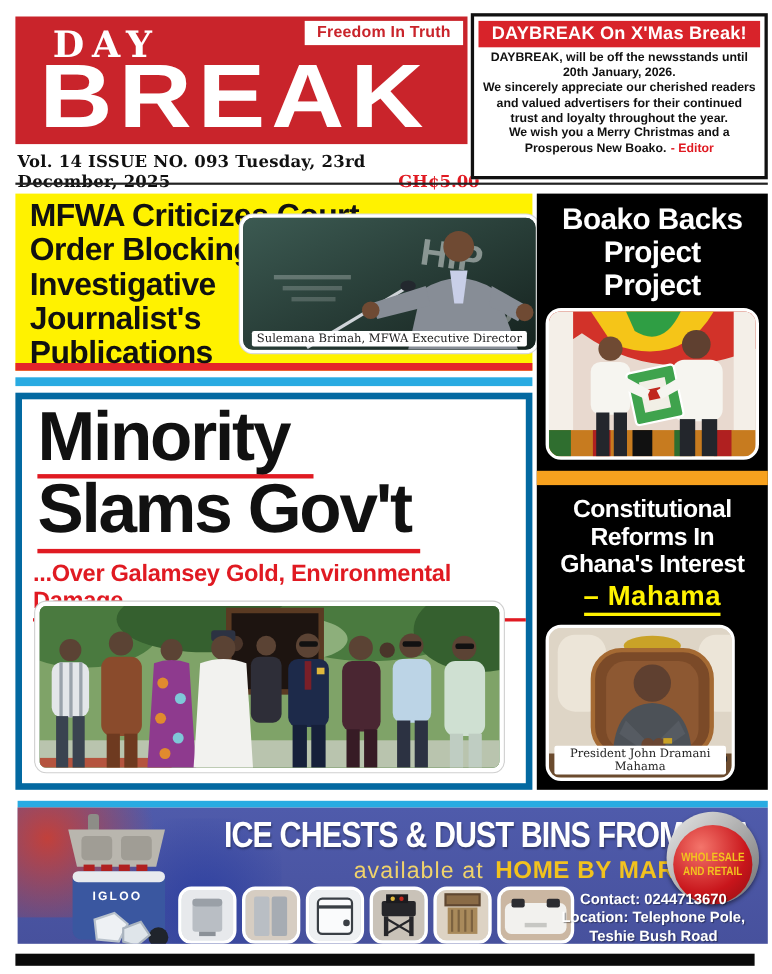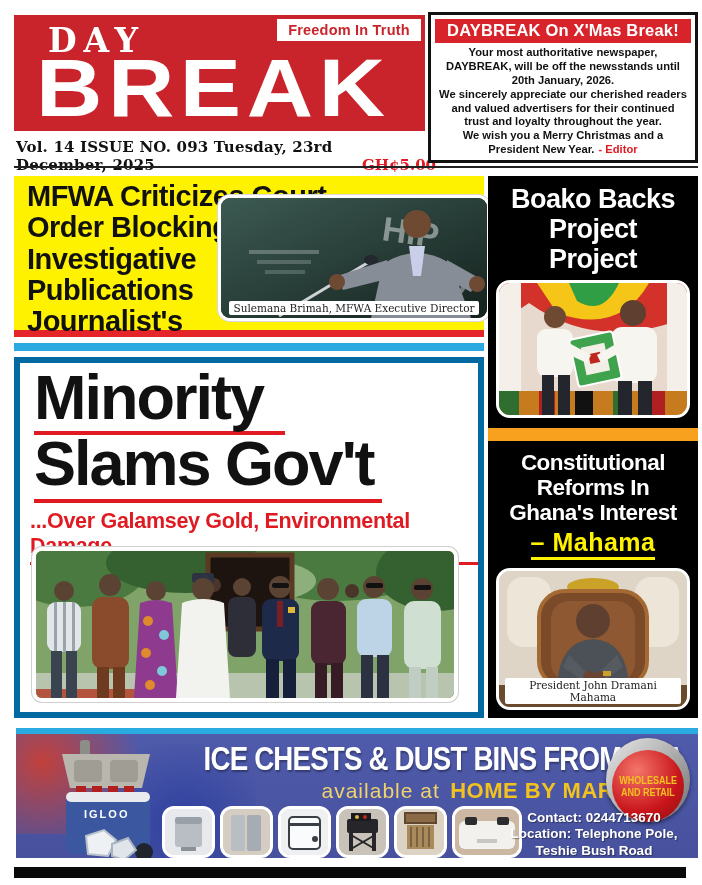--- a/index.html
+++ b/index.html
@@ -48,21 +48,21 @@
 
   
   .right-col { position:absolute; left:488px; top:176px; width:210px; height:542px; background:#000; }
   .rc-head { color:#fff; font-weight:900; text-align:center; line-height:1.12; letter-spacing:-.5px; }
   .boako-head { padding-top:8px; font-size:27px; }
   .boako-photo { position:absolute; left:8px; top:104px; width:194px; height:138px; border:3px solid #fff; border-radius:14px; overflow:hidden; background:#e8d9cf; }
   .orange-strip { position:absolute; left:0; top:252px; width:210px; height:13px; background:#F7A11E; }
   .reforms-head { position:absolute; left:0; top:274px; width:210px; font-size:22.5px; }
   .mahama-line { position:absolute; left:0; top:352px; width:210px; text-align:center; }
   .mahama-line span { color:#FFF200; font-weight:900; font-size:25px; border-bottom:3px solid #FFF200; padding-bottom:1px; letter-spacing:.5px; }
-  .mahama-photo { position:absolute; left:8px; top:392px; width:194px; height:142px; border:3px solid #fff; border-radius:14px; overflow:hidden; background:#ded5c6; }
+  .mahama-photo { position:absolute; left:8px; top:392px; width:172px; height:142px; border:3px solid #fff; border-radius:14px; overflow:hidden; background:#ded5c6; }
 
   
   .advert { position:absolute; left:16px; top:728px; width:682px; height:130px; background:linear-gradient(180deg,#4f5bab,#47519d); border-top:6px solid #29ABE2; overflow:hidden; }
   .ad-smoke-r { position:absolute; left:-30px; top:-20px; width:190px; height:120px; background:radial-gradient(circle at 30% 40%, rgba(214,60,40,.85), rgba(214,60,40,0) 65%); }
   .ad-smoke-b { position:absolute; left:60px; top:10px; width:180px; height:130px; background:radial-gradient(circle at 60% 60%, rgba(40,60,160,.8), rgba(40,60,160,0) 65%); }
   .ad-cooler { position:absolute; left:16px; top:2px; width:170px; height:126px; }
   .ad-title { position:absolute; left:150px; top:8px; width:470px; text-align:center; color:#fff; font-weight:900; font-size:33px; letter-spacing:-1px; line-height:1; transform:scaleX(.84); transform-origin:center; white-space:nowrap; text-shadow:1px 2px 2px rgba(0,0,0,.35); }
   .ad-sub { position:absolute; left:150px; top:44px; width:470px; text-align:right; white-space:nowrap; }
   .ad-sub .avail { color:#f0d36b; font-size:21px; letter-spacing:1px; }
   .ad-sub .store { color:#F2C21E; font-weight:900; font-size:22px; letter-spacing:.5px; margin-left:6px; }
@@ -91,40 +91,39 @@
   </div>
   <div class="issue-row">
     <span class="issue-line">Vol. 14  ISSUE NO. 093  Tuesday, 23rd December, 2025</span>
     <span class="price">GH¢5.00</span>
   </div>
   <div class="top-rule"></div>
 
   <div class="notice">
     <div class="notice-title">DAYBREAK On X'Mas Break!</div>
     <div class="notice-body">
-      <div>Your most authoritative newspaper,</div>
       <div>DAYBREAK, will be off the newsstands until</div>
       <div>20th January, 2026.</div>
       <div>We sincerely appreciate our cherished readers</div>
       <div>and valued advertisers for their continued</div>
       <div>trust and loyalty throughout the year.</div>
       <div>We wish you a Merry Christmas and a</div>
       <div>
-        <span>President New Year.</span><span class="notice-sig">- Editor</span>
+        <span>Prosperous New Boako.</span><span class="notice-sig">- Editor</span>
       </div>
     </div>
   </div>
 
   <div class="mfwa">
     <div class="mfwa-headline">
       <div>MFWA Criticizes Court</div>
       <div>Order Blocking</div>
       <div>Investigative</div>
+      <div>Journalist's</div>
       <div>Publications</div>
-      <div>Journalist's</div>
     </div>
     <div class="mfwa-photo">
       <svg width="266" height="120" viewBox="0 0 266 120">
         <defs>
           <linearGradient id="mg" x1="0" y1="0" x2="1" y2="1">
             <stop offset="0" stop-color="#3c5a52"></stop>
               <stop offset="1" stop-color="#15221e"></stop>
           </linearGradient>
         </defs>
         <rect width="266" height="120" fill="url(#mg)"></rect>

